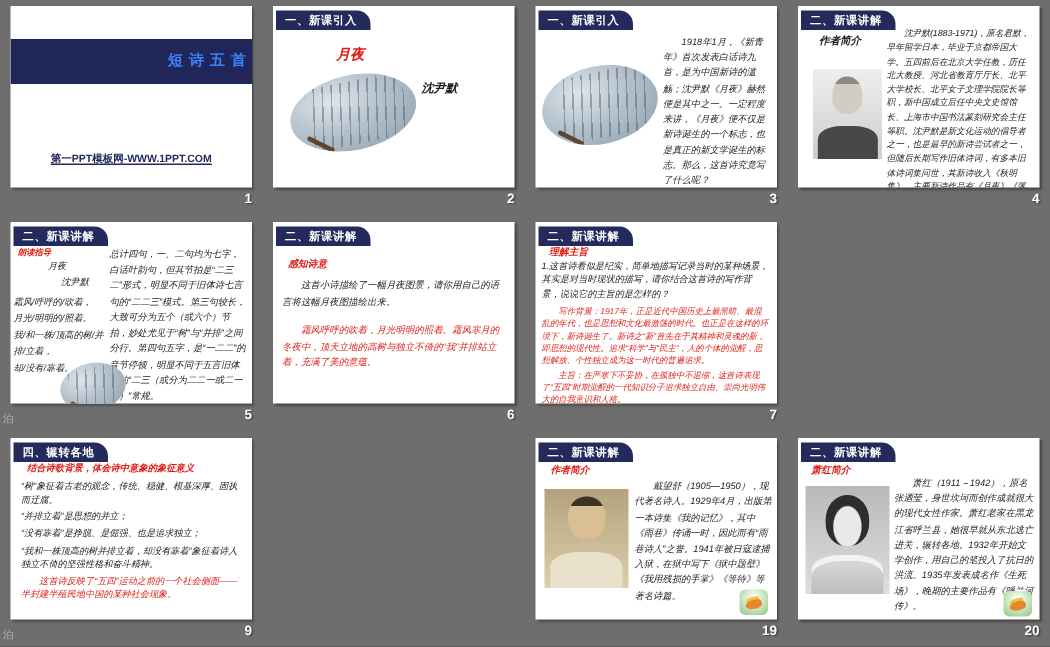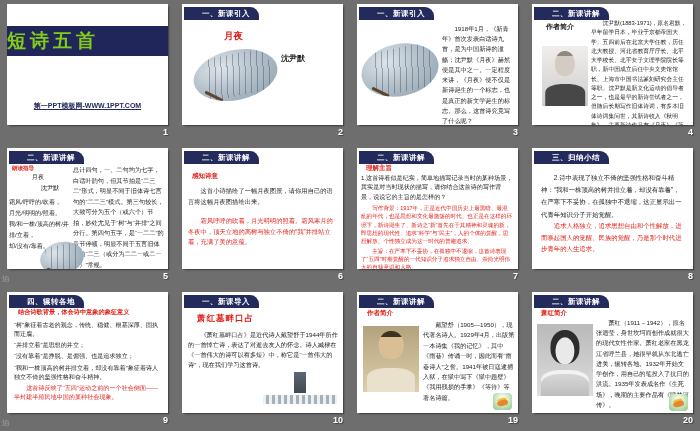--- a/index.html
+++ b/index.html
@@ -3,29 +3,29 @@
 <meta charset="utf-8">
 <style>
   html,body{margin:0;padding:0;background:#555;}
   .board{position:relative;width:700px;height:431px;background:#6e6e6e;overflow:hidden;
          font-family:"Liberation Sans","DejaVu Sans",sans-serif;}
   .cell{position:absolute;width:175px;height:144px;}
   .slide{position:absolute;left:7px;top:4px;width:161px;height:121px;background:#fff;
          overflow:hidden;box-shadow:1.5px 1.5px 1.5px rgba(0,0,0,.35);}
   .num{position:absolute;right:7px;top:127px;color:#fff;font-weight:bold;font-size:9px;
        text-shadow:1px 1px 1px rgba(0,0,0,.4);}
-  .tab{position:absolute;left:2px;top:3px;height:13px;padding:0 9px 0 18px;background:#232a5c;
+  .tab{position:absolute;left:2px;top:3px;height:13px;padding:0 9px 0 6px;background:#232a5c;
        color:#fff;font-size:7.5px;font-weight:bold;line-height:13px;border-radius:0 9px 0 0;
        letter-spacing:.5px;white-space:nowrap;}
-  .t{position:absolute;color:#1c1c1c;}
+  .t{position:absolute;color:#1c1c1c;font-style:italic;}
   .red{color:#df1e17;}
   .b{font-weight:bold;}
   .ind{text-indent:2em;}
   .band{position:absolute;left:0;top:22px;width:161px;height:30px;background:#20265a;}
-  .band .title{width:100%;text-align:left;color:#84cc16;font-weight:bold;font-size:19px;
+  .band .title{width:100%;text-align:right;color:#3b82f6;font-weight:bold;font-size:10px;
        line-height:30px;letter-spacing:4px;}
   .site{position:absolute;left:0;top:97px;width:161px;text-align:center;color:#232a5c;
        font-size:7px;font-weight:bold;text-decoration:underline;}
   .photo-oval{position:absolute;border-radius:50%;transform:rotate(-12deg);overflow:hidden;
        background:radial-gradient(ellipse at 35% 30%,#dde5ea 0%,#b4c1cb 45%,#8da0ad 100%);}
   .photo-oval::before{content:"";position:absolute;left:15%;top:8%;right:8%;bottom:8%;
        background:repeating-linear-gradient(100deg,rgba(52,62,84,.38) 0 1px,transparent 1px 6px);}
   .photo-oval::after{content:"";position:absolute;left:8%;bottom:14%;width:24%;height:3px;
        background:#5e452d;border-radius:2px;transform:rotate(38deg);}
   .portrait{position:absolute;overflow:hidden;}
@@ -134,54 +134,37 @@
       <div class="t red b" style="left:9px;top:16px;font-size:6.5px">理解主旨</div>
       <div class="t" style="left:4px;top:25px;width:152px">
         <div style="font-size:6.1px;line-height:1.55">1.这首诗看似是纪实，简单地描写记录当时的某种场景，其实是对当时现状的描写，请你结合这首诗的写作背景，说说它的主旨的是怎样的？</div>
         <div class="red ind" style="font-size:5.6px;line-height:1.45;margin-top:3px">写作背景：1917年，正是近代中国历史上最黑暗、最混乱的年代，也是思想和文化最激荡的时代。也正是在这样的环境下，新诗诞生了。新诗之“新”首先在于其精神和灵魂的新，即思想的现代性。追求“科学”与“民主”，人的个体的觉醒，思想解放、个性独立成为这一时代的普遍追求。</div>
         <div class="red ind" style="font-size:5.6px;line-height:1.45;margin-top:2px">主旨：在严寒下不妥协，在孤独中不退缩，这首诗表现了“五四”时期觉醒的一代知识分子追求独立自由、崇尚光明伟大的自我意识和人格。</div>
       </div>
     </div>
     <div class="num">7</div>
   </div>
 
-  <div class="cell" style="left:525px;top:144px">
-    <div class="slide">
-      <div class="tab">三、归纳小结</div>
-      <div class="t ind" style="left:9px;top:24px;width:143px;font-size:6.4px;line-height:1.9">2.诗中表现了独立不倚的坚强性格和奋斗精神：“我和一株顶高的树并排立着，却没有靠着”，在严寒下不妥协，在孤独中不退缩，这正显示出一代青年知识分子开始觉醒。</div>
-      <div class="t red ind" style="left:9px;top:72px;width:143px;font-size:6.4px;line-height:1.8">追求人格独立，追求思想自由和个性解放，进而唤起国人的觉醒、民族的觉醒，乃是那个时代进步青年的人生追求。</div>
-    </div>
-    <div class="num">8</div>
-  </div>
 
   <div class="cell" style="left:0;top:288px">
     <div class="slide">
       <div class="tab">四、辗转各地</div>
       <div class="t red b" style="left:11px;top:16px;font-size:6.2px">结合诗歌背景，体会诗中意象的象征意义</div>
       <div class="t" style="left:7px;top:28px;width:148px;font-size:6.1px;line-height:1.5">
         <div style="margin-bottom:2px">“树”象征着古老的观念，传统、稳健、根基深厚、固执而迂腐。</div>
         <div style="margin-bottom:2px">“并排立着”是思想的并立；</div>
         <div style="margin-bottom:2px">“没有靠着”是挣脱、是倔强、也是追求独立；</div>
         <div style="margin-bottom:2px">“我和一株顶高的树并排立着，却没有靠着”象征着诗人独立不倚的坚强性格和奋斗精神。</div>
         <div class="red ind">这首诗反映了“五四”运动之前的一个社会侧面——半封建半殖民地中国的某种社会现象。</div>
       </div>
     </div>
     <div class="num">9</div>
     <div class="glyph" style="left:2px;top:130px">泊</div>
   </div>
 
-  <div class="cell" style="left:175px;top:288px">
-    <div class="slide">
-      <div class="tab">一、新课导入</div>
-      <div class="t red b" style="left:15px;top:21px;font-size:8.5px;letter-spacing:1px">萧红墓畔口占</div>
-      <div class="t ind" style="left:6px;top:38px;width:150px;font-size:6.2px;line-height:1.62">《萧红墓畔口占》是近代诗人戴望舒于1944年所作的一首悼亡诗，表达了对逝去友人的怀念。诗人臧棣在《一首伟大的诗可以有多短》中，称它是“一首伟大的诗”，现在我们学习这首诗。</div>
-      <div class="tomb" style="left:78px;top:72px;width:80px;height:46px"></div>
-    </div>
-    <div class="num">10</div>
-  </div>
 
   <div class="cell" style="left:350px;top:288px">
     <div class="slide">
       <div class="tab">二、新课讲解</div>
       <div class="t red b" style="left:10px;top:17px;font-size:6.5px">作者简介</div>
       <div class="portrait p-dai" style="left:6px;top:34px;width:56px;height:66px"></div>
       <div class="t ind" style="left:66px;top:28px;width:92px;font-size:6.2px;line-height:1.68">戴望舒（1905—1950），现代著名诗人。1929年4月，出版第一本诗集《我的记忆》，其中《雨巷》传诵一时，因此而有“雨巷诗人”之誉。1941年被日寇逮捕入狱，在狱中写下《狱中题壁》《我用残损的手掌》《等待》等著名诗篇。</div>
       <div class="badge" style="left:136px;top:101px"></div>
     </div>
     <div class="num">19</div>

